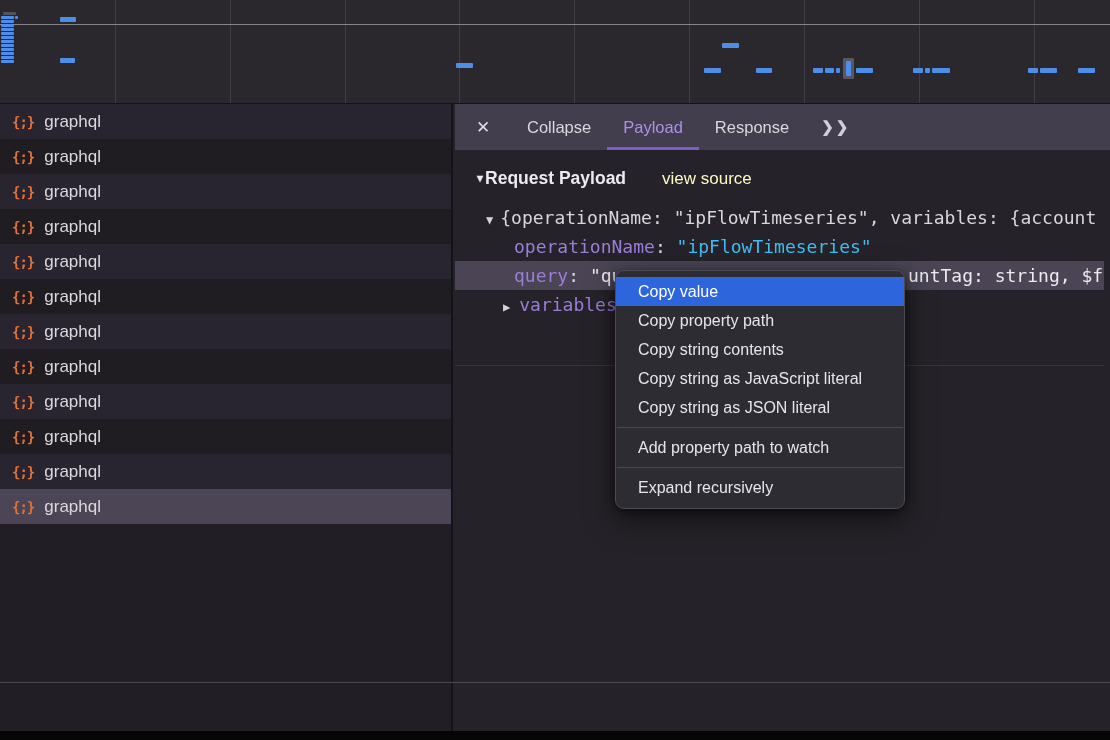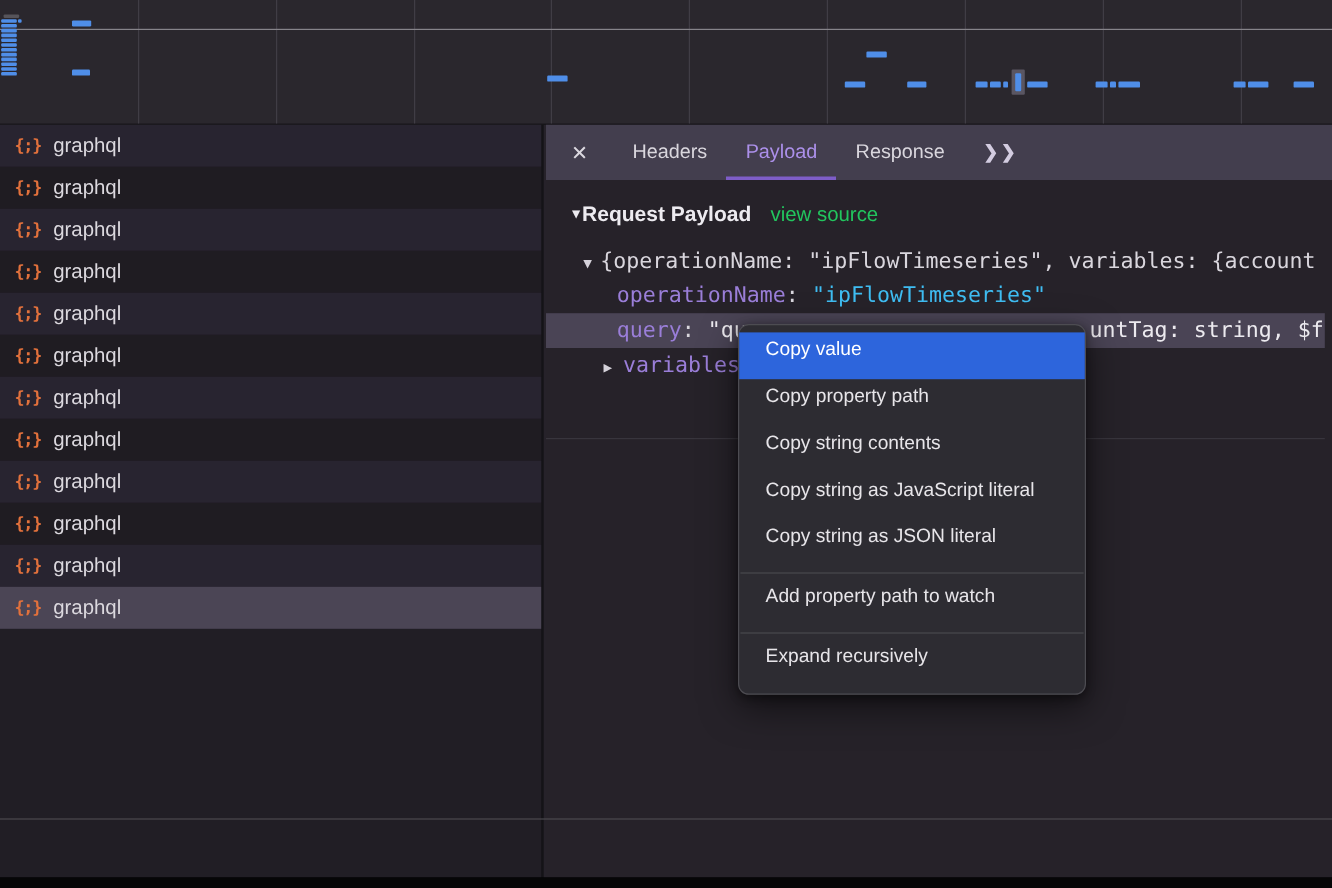--- a/index.html
+++ b/index.html
@@ -36,21 +36,21 @@
   .tab { display:flex; align-items:center; padding:0 16px; font-size:16.5px; color:#dad7de; }
   .tab.selected { color:#ac90ea; box-shadow:inset 0 -3px 0 #7e5dc8; }
   #tab-overflow { display:flex; align-items:center; padding:0 14px; margin-left:2px;
                   color:#d3cce0; font-size:15px; font-weight:bold; letter-spacing:2px; }
 
   #payload-area { position:relative; height:590px; overflow:hidden; }
   #section-header { display:flex; align-items:flex-end; margin-top:13px; height:26px;
                     padding-left:22px; }
   #section-title { font-size:17.5px; font-weight:bold; color:#edebf0; }
   #section-title .tri { font-size:12px; margin-right:2px; position:relative; top:-2px; }
-  #view-source { font-size:17px; color:#22c55e; margin-left:16px; }
+  #view-source { font-size:17px; color:#fef9c3; margin-left:36px; }
 
   .tree-row { position:relative; height:29px; line-height:29px; font-size:18px;
               white-space:pre; overflow:hidden; color:#d9d6dd; }
   .tree-row .arrow { font-size:12px; color:#d5d2da; }
   .key { color:#9a7ed8; }
   .str-cyan { color:#3fbdf2; }
   .str-plain { color:#eceaef; }
   #row-preview { margin-top:14px; padding-left:31px; }
   #row-preview .arrow { margin-right:7px; }
   #row-operation { padding-left:59px; }
@@ -58,21 +58,21 @@
   #row-variables { padding-left:48px; }
   #row-variables .arrow { margin-right:9px; }
   .right-frag { position:absolute; left:453px; top:0; color:#eceaef; }
   #tree-bottom-border { position:absolute; left:0; top:215px; width:649px; height:1px;
                         background:#38353d; }
 
   
   #context-menu { position:absolute; left:615px; top:270px; width:290px; z-index:10;
                   background:#2d2c32; border:1px solid #4d4c52; border-radius:9px;
                   padding:6px 0; box-shadow:0 10px 30px rgba(0,0,0,.55), 0 2px 8px rgba(0,0,0,.4); }
-  .menu-item { height:39px; line-height:29px; padding-left:22px; font-size:16px; color:#e7e5e9; }
+  .menu-item { height:29px; line-height:29px; padding-left:22px; font-size:16px; color:#e7e5e9; }
   .menu-item.hl { background:#2d65dc; color:#ffffff; }
   .menu-sep { border-top:1px solid #4a494f; margin:5px 1px; }
 
   
   #footer-line { position:absolute; left:0; top:682px; width:1110px; height:1px;
                  background:#4b494f; z-index:2; }
   #bottom-bar { position:absolute; left:0; top:731px; width:1110px; height:9px;
                 background:#060607; z-index:3; }
 </style>
 </head>
@@ -176,21 +176,21 @@
     <div class="req-row selected">
         <span class="req-icon">{;}</span>
         <span>graphql</span>
       </div>
   </div>
 </div>
 
 <div id="right-panel">
   <div id="tabbar">
     <div id="tab-close">✕</div>
-    <div class="tab">Headers</div>
+    <div class="tab">Collapse</div>
     <div class="tab selected">Payload</div>
     <div class="tab">Response</div>
     <div id="tab-overflow">❯❯</div>
   </div>
 
   <div id="payload-area">
     <div id="section-header">
       <div id="section-title"><span class="tri">▾</span><span>Request Payload</span></div>
       <div id="view-source">view source</div>
     </div>

